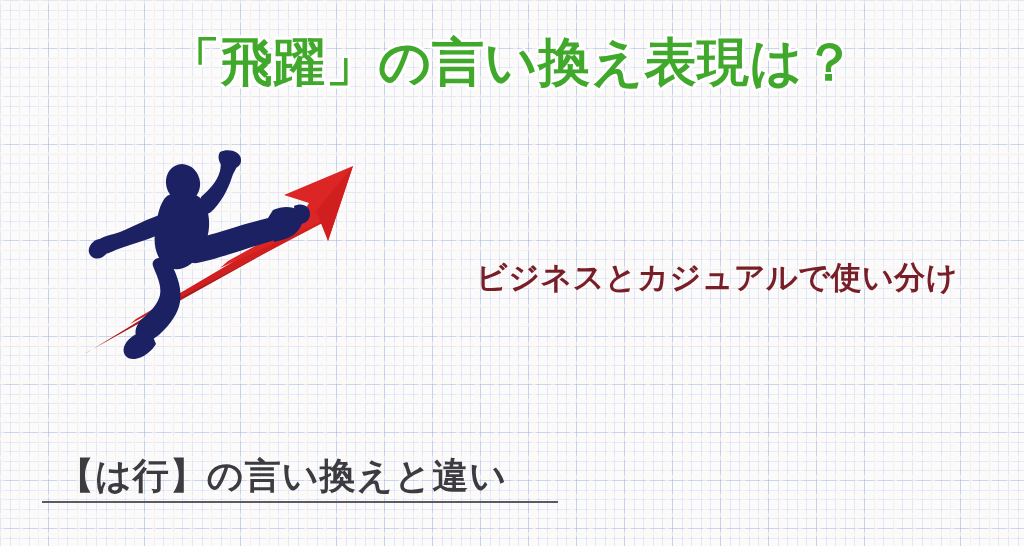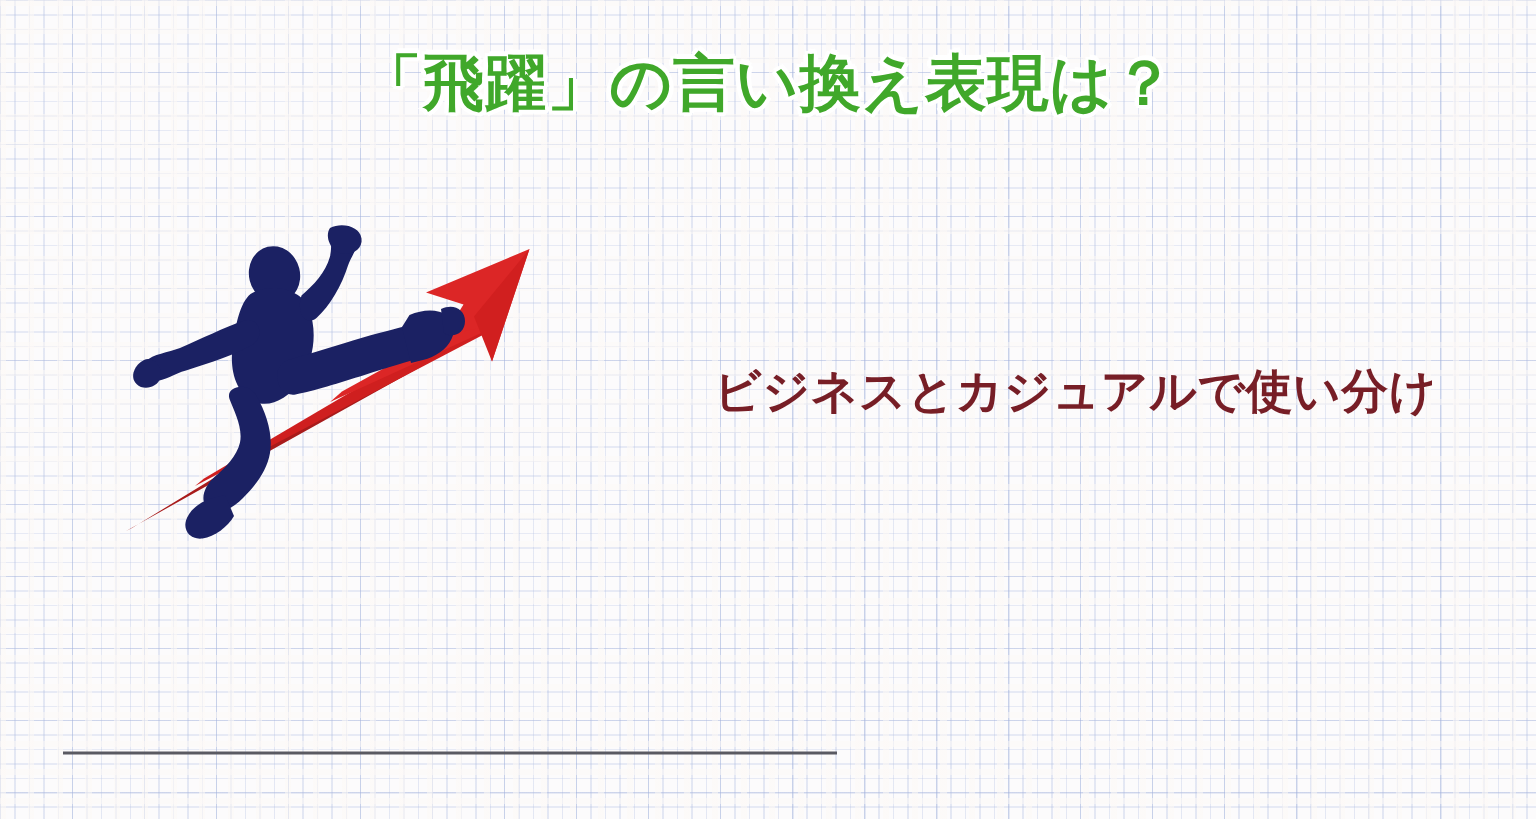--- a/index.html
+++ b/index.html
@@ -58,21 +58,21 @@
     background: rgba(255,255,255,0.22);
   }
 
   
   #title {
     position: absolute;
     left: 0;
     right: 0;
     top: 30px;
     text-align: center;
-    font-size: 41px;
+    font-size: 52px;
     line-height: 1.25;
     font-weight: 700;
     letter-spacing: 0.5px;
     color: #40a82a;
     text-shadow:
        2px  0   0 #ffffff, -2px  0   0 #ffffff,
        0    2px 0 #ffffff,  0   -2px 0 #ffffff,
        2px  2px 0 #ffffff, -2px  2px 0 #ffffff,
        2px -2px 0 #ffffff, -2px -2px 0 #ffffff,
        3px  1px 0 #ffffff, -3px  1px 0 #ffffff,
@@ -87,21 +87,21 @@
     top: 148px;
     width: 300px;
     height: 215px;
   }
   #illustration svg { display: block; width: 100%; height: 100%; }
 
   
   #caption {
     position: absolute;
     right: 66px;
-    top: 236px;
+    top: 252px;
     text-align: center;
     color: #771e26;
     font-size: 31px;
     font-weight: 700;
     line-height: 1.65;
     letter-spacing: 0.5px;
     white-space: nowrap;
   }
   #caption .cap-line { display: block; }
 
@@ -208,15 +208,16 @@
                  C 73,210 82,203 86,196
                  L 80,182 Z"></path>
       </g>
     </svg>
   </div>
 
   <div id="caption">
     <span class="cap-line">ビジネスとカジュアルで使い分け</span>
   </div>
 
+  <div id="bottom-heading">【は行】の言い換えと違い</div>
   <div id="bottom-rule"></div>
 
 </div>
 
 </body></html>

